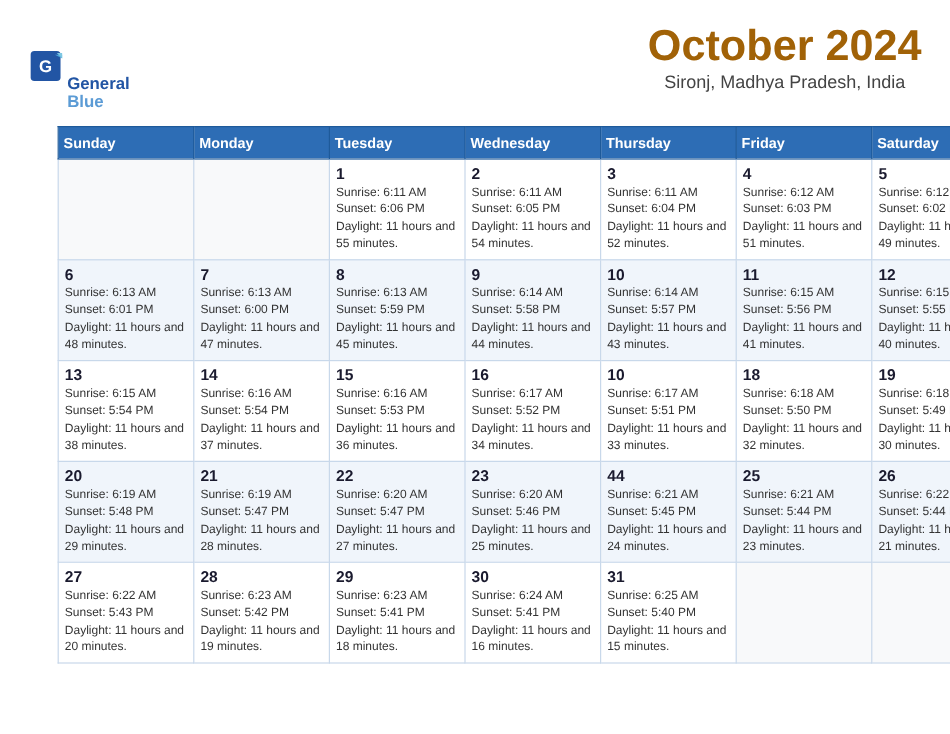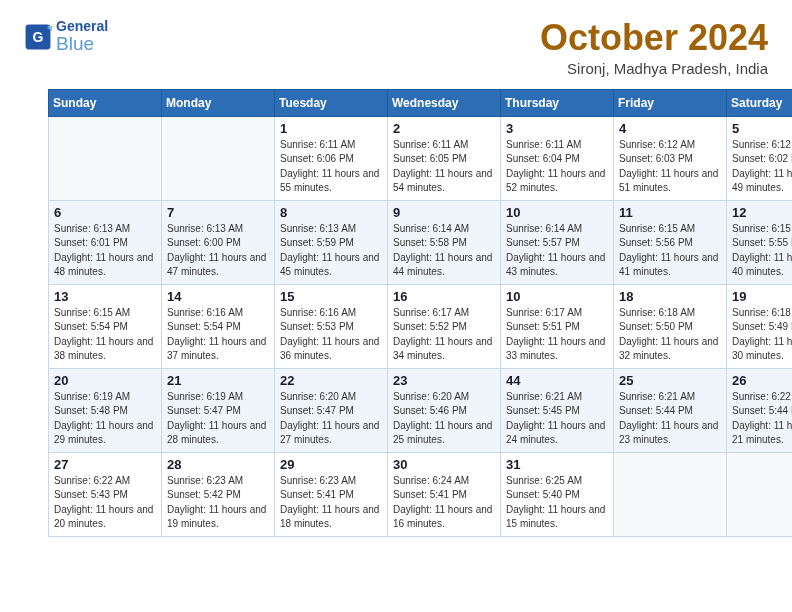--- a/index.html
+++ b/index.html
@@ -36,20 +36,21 @@
     .title-month {
       font-size: 36px;
       font-weight: bold;
       color: #a16207;
       line-height: 1.1;
     }
     .title-location {
       font-size: 15px;
       color: #444;
       margin-top: 2px;
+      text-align: center;
     }
     .calendar {
       width: 100%;
       border-collapse: collapse;
       font-size: 11px;
       margin-top: 4px;
       margin-left: 48px;
     }
     .calendar thead tr th {
       background-color: #2d6db5;
@@ -93,23 +94,23 @@
 <body>
 
 <div class="header">
   <div class="logo">
     <svg class="logo-icon" viewBox="0 0 36 36">
       <rect x="2" y="2" width="32" height="32" rx="4" fill="#2255a4"></rect>
       <text x="18" y="24" font-size="18" font-weight="bold" fill="white" text-anchor="middle" font-family="Arial">G</text>
       <polygon points="28,6 36,10 36,6" fill="#4da6d9"></polygon>
       <polygon points="30,4 36,4 36,10" fill="#7ec8e3"></polygon>
     </svg>
-    <div style="display:flex;flex-direction:column;line-height:1.15;">
+    <div style="display:flex;flex-direction:column;line-height:1.15;margin-top:43px;">
       <span class="logo-text" style="color:#2255a4;font-size:14px;font-weight:bold;">General</span>
-      <span class="logo-text" style="color:#5b9bd5;font-size:19px;font-weight:normal;margin-top:-2px;">Blue</span>
+      <span class="logo-text" style="color:#5b9bd5;font-size:14px;font-weight:bold;margin-top:-2px;">Blue</span>
     </div>
   </div>
   <div class="title-block">
     <div class="title-month">October 2024</div>
     <div class="title-location">Sironj, Madhya Pradesh, India</div>
   </div>
 </div>
 
 <table class="calendar">
   <thead>

